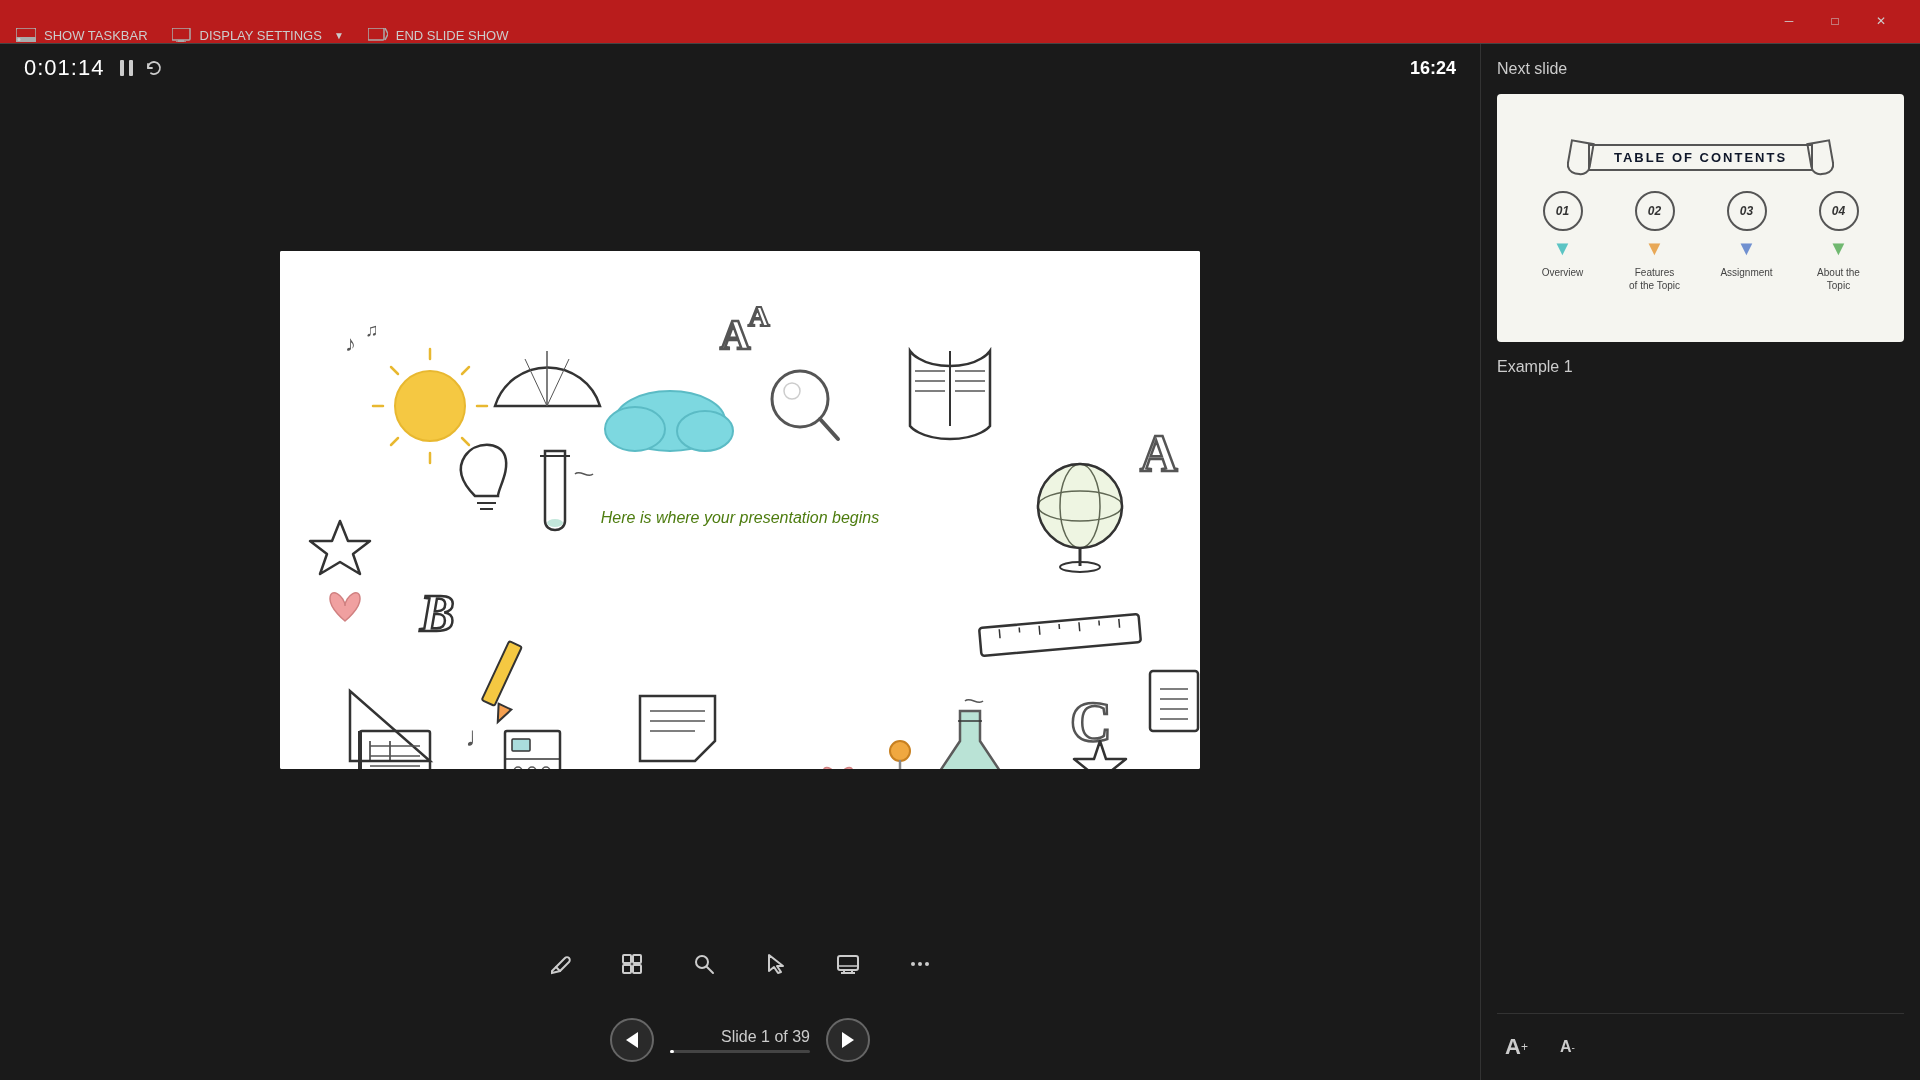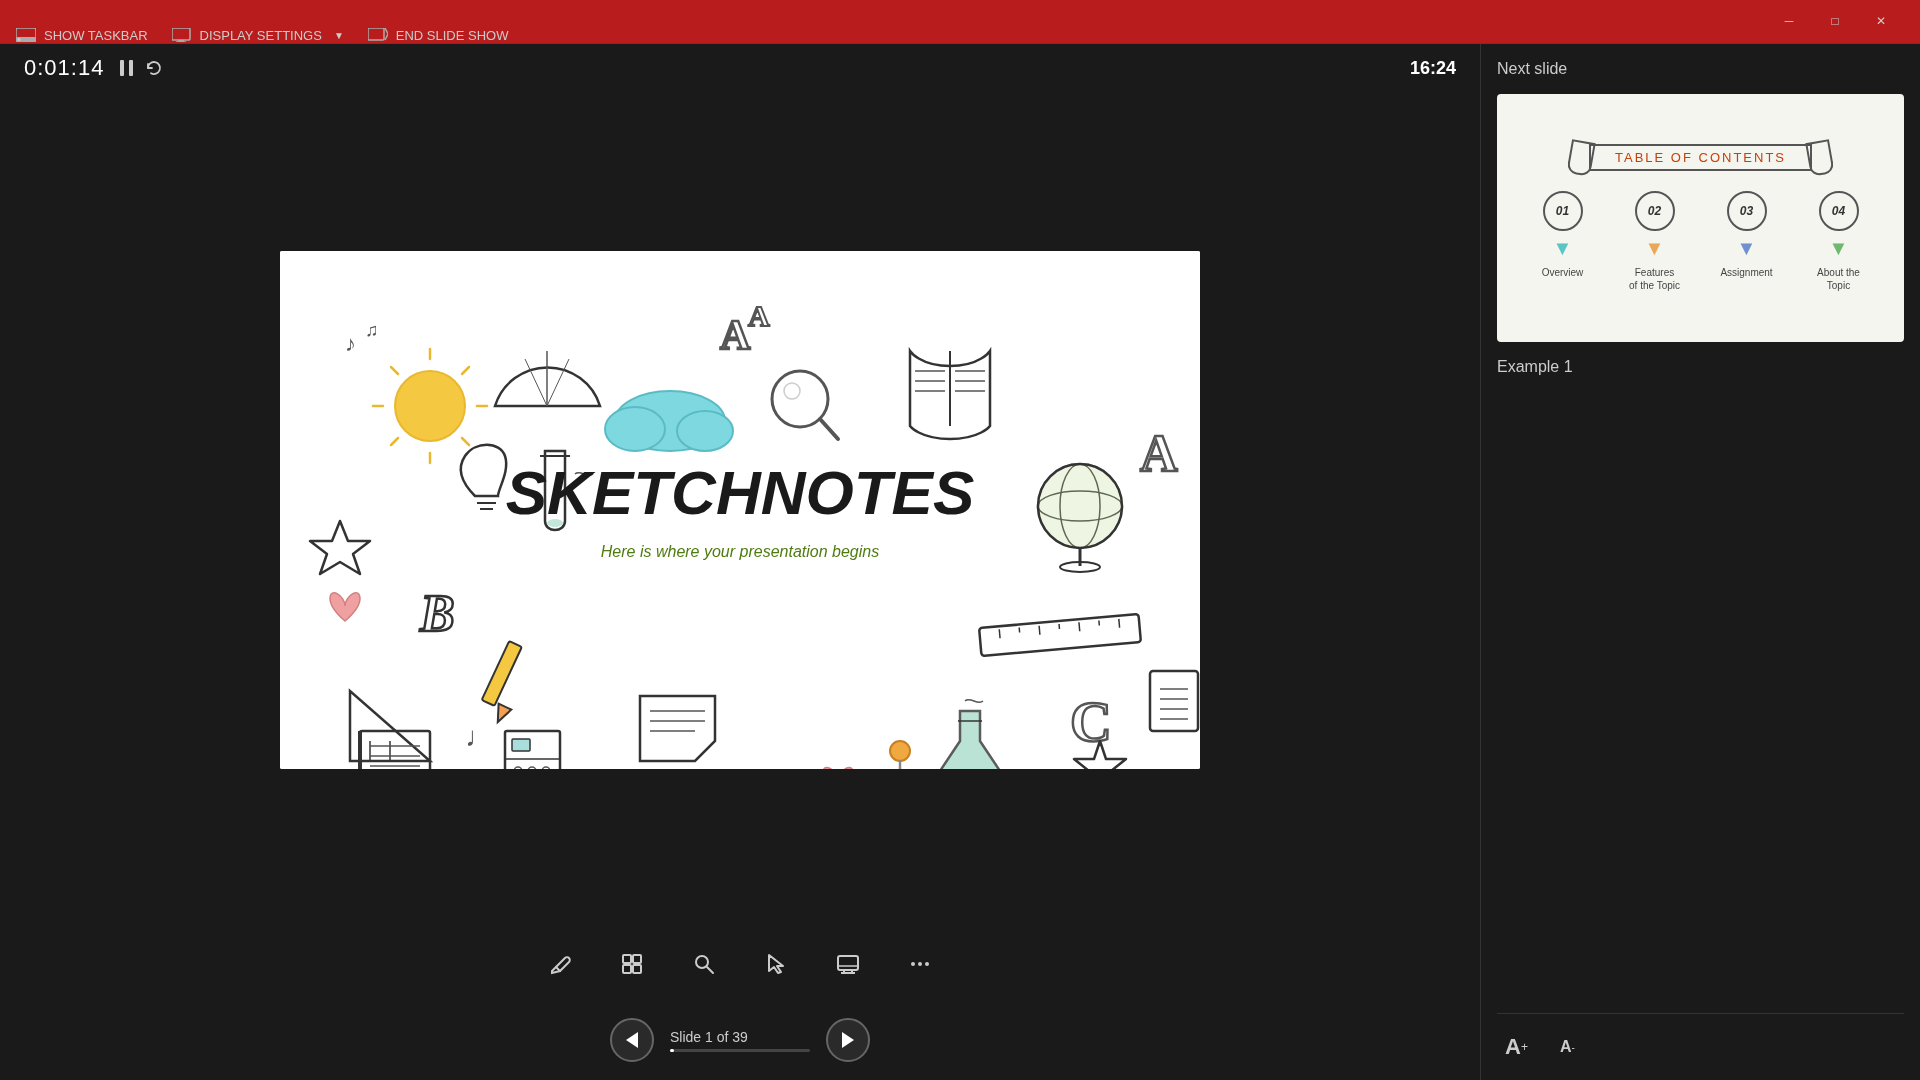--- a/index.html
+++ b/index.html
@@ -197,24 +197,24 @@
       border: 2px solid #666;
       background: #2a2a2a;
       color: #fff;
       cursor: pointer;
       display: flex;
       align-items: center;
       justify-content: center;
       font-size: 16px;
     }
     .slide-indicator {
-      font-size: 14px;
+      font-size: 16px;
       color: #ccc;
       min-width: 140px;
-      text-align: left;
+      text-align: right;
     }
     .slide-progress {
       width: 140px;
       height: 3px;
       background: #444;
       border-radius: 2px;
       margin-top: 4px;
     }
     .slide-progress-bar {
       width: 2.56%; 
@@ -258,23 +258,23 @@
       background: #f5f5f0;
       display: flex;
       flex-direction: column;
       align-items: center;
       justify-content: center;
       padding: 16px;
     }
     .toc-banner {
       font-family: 'Arial', sans-serif;
       font-size: 13px;
-      font-weight: normal;
+      font-weight: bold;
       letter-spacing: 2px;
-      color: #c2410c;
+      color: #0f172a;
       border: 2px solid #555;
       padding: 4px 24px;
       margin-bottom: 20px;
       position: relative;
       background: #f5f5f0;
     }
     .toc-banner::before, .toc-banner::after {
       content: '';
       position: absolute;
       top: 50%;
@@ -545,21 +545,20 @@
             <path d="M295,223 C300,218 308,228 313,223" fill="none" stroke="#555" stroke-width="1.5"></path>
             <path d="M685,450 C690,445 698,455 703,450" fill="none" stroke="#555" stroke-width="1.5"></path>
 
             <path d="M360,490 L360,445 L435,445 L435,490 L415,510 L360,510Z" fill="none" stroke="#333" stroke-width="2.5"></path>
             <line x1="370" y1="460" x2="425" y2="460" stroke="#555" stroke-width="1.5"></line>
             <line x1="370" y1="470" x2="425" y2="470" stroke="#555" stroke-width="1.5"></line>
             <line x1="370" y1="480" x2="415" y2="480" stroke="#555" stroke-width="1.5"></line>
           </svg>
 
           <div class="slide-title-group">
-            <div class="slide-main-title">SKETCHNOTES</div>
             <div class="slide-subtitle">Here is where your presentation begins</div>
           </div>
         </div>
       </div>
     </div>
 
     <div class="slide-toolbar">
       <button class="toolbar-btn">
         <svg width="22" height="22" viewBox="0 0 22 22" fill="none" stroke="#ccc" stroke-width="2" stroke-linecap="round">
           <path d="M3,18 L7,14 L16,5 C17,4 19,4 20,5 C21,6 21,8 20,9 L11,18 L3,20Z"></path>

